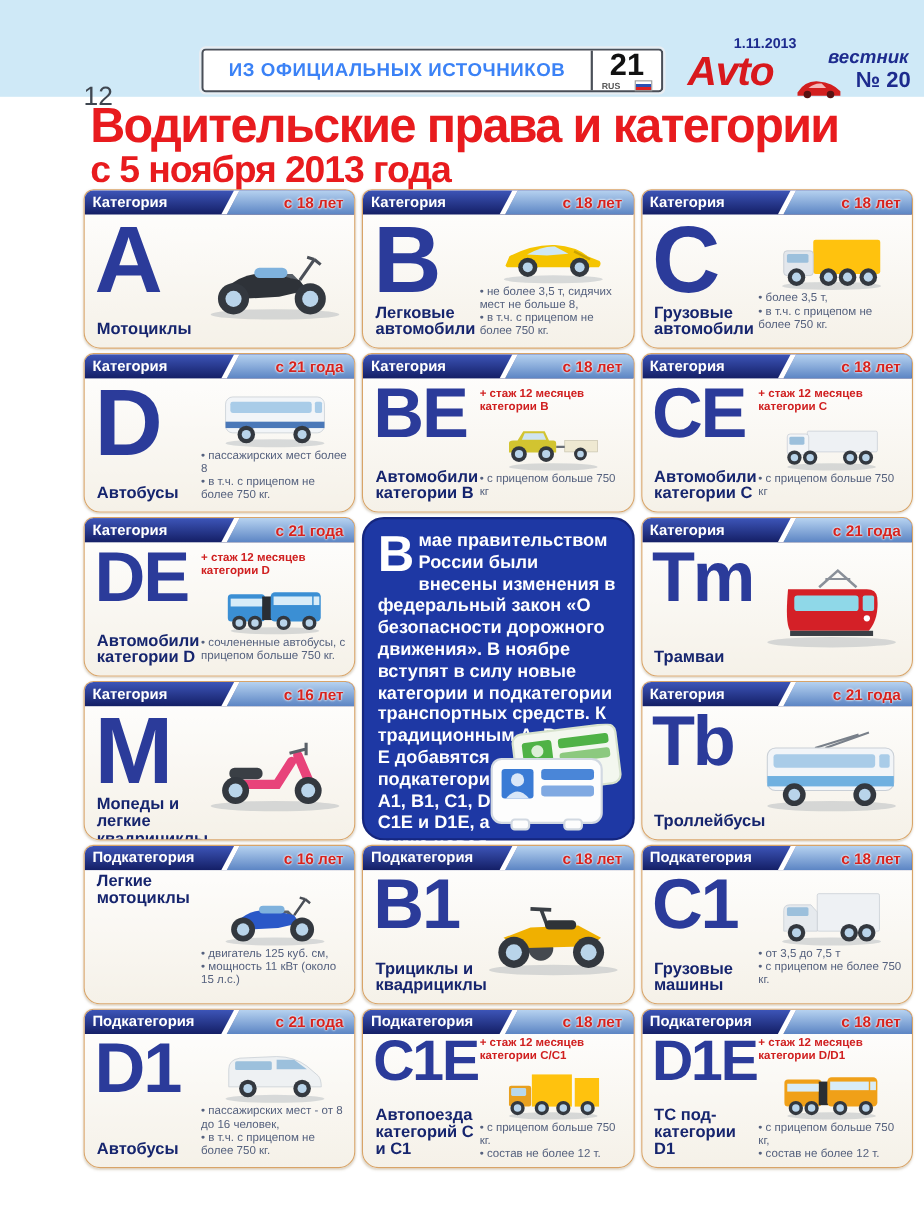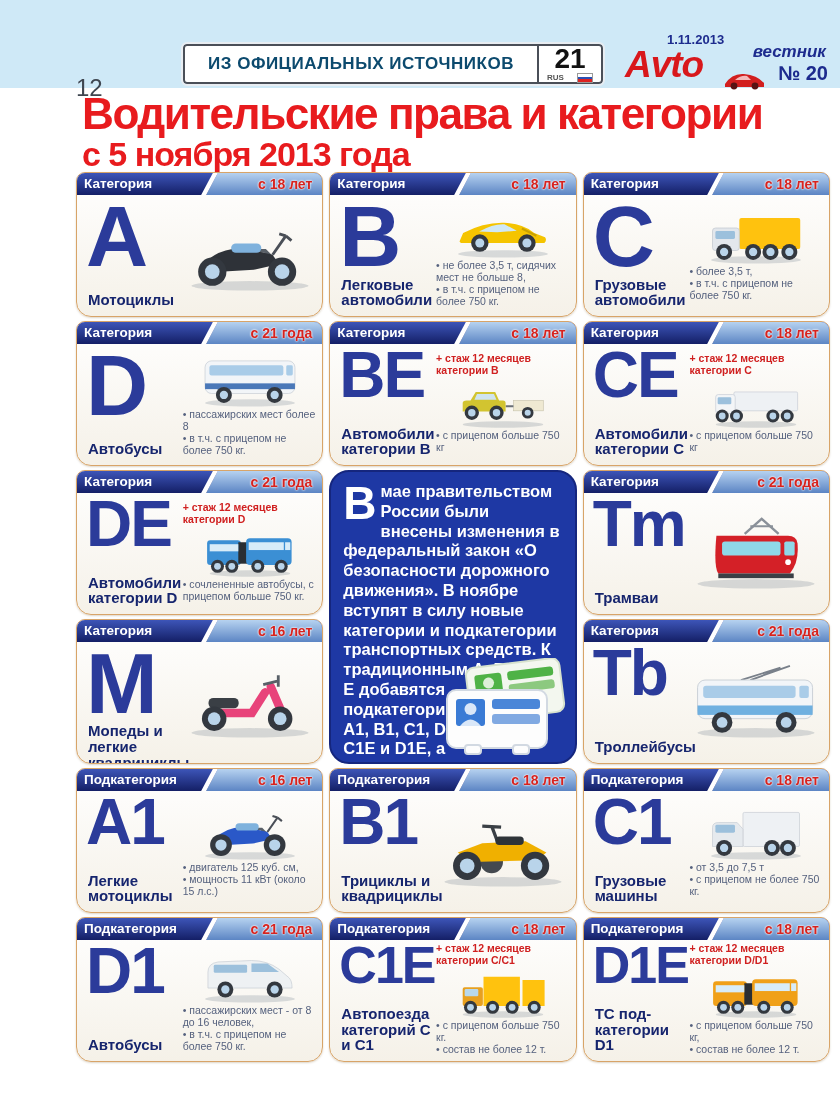--- a/index.html
+++ b/index.html
@@ -9,25 +9,25 @@
   }
   .topband{position:absolute;left:0;top:0;width:840px;height:88px;background:#cfe9f7;}
   .page-num{position:absolute;left:76px;top:50px;font-size:24px;color:#3f4650;margin-top:24px;}
   
   .plate{
     position:absolute;left:183px;top:44px;width:420px;height:40px;
     background:#fff;border:2px solid #4a4f58;outline:2px solid #e8edf2;
     border-radius:4px;display:flex;align-items:stretch;box-sizing:border-box;
   }
   .plate-title{flex:1;display:flex;align-items:center;justify-content:center;
-    color:#0c4a6e;font-weight:bold;font-size:17px;letter-spacing:.5px;}
+    color:#3b82f6;font-weight:bold;font-size:17px;letter-spacing:.5px;}
   .plate-region{width:62px;border-left:2px solid #4a4f58;display:flex;flex-direction:column;
     align-items:center;justify-content:center;}
   .plate-region .num{font-weight:bold;font-size:28px;color:#111;line-height:1;}
-  .plate-region .rus{display:flex;align-items:flex-start;gap:13px;font-size:8px;font-weight:bold;color:#555;}
+  .plate-region .rus{display:flex;align-items:center;gap:13px;font-size:8px;font-weight:bold;color:#555;}
   .flag{width:14px;height:8px;display:inline-block;border:.5px solid #999;
     background:linear-gradient(#fff 33%,#2a50b4 33% 66%,#d22 66%);}
   
   .logo{position:absolute;right:10px;top:30px;width:215px;height:58px;}
   .logo-date{position:absolute;left:18px;top:2px;color:#1d2b8e;font-weight:bold;font-size:13px;margin-left:34px;}
   .logo-main{position:absolute;left:10px;top:14px;color:#d8181c;font-weight:bold;
     font-style:italic;font-size:37px;letter-spacing:-1px;}
   .logo-car{position:absolute;left:108px;top:40px;width:44px;height:20px;}
   .logo-sub{position:absolute;right:4px;top:12px;color:#1d2b8e;font-weight:bold;
     font-style:italic;font-size:17px;}
@@ -465,21 +465,20 @@
     </div>
     </div>
     <div class="card has-bullets" style="grid-row-start: 5; grid-column-start: 1;">
     <div class="card-head">
       <div class="age-bg"></div>
       <span class="kind-label">Подкатегория</span>
       <span class="age-label">с 16 лет</span>
     </div>
     <div class="card-body">
       <div class="left-col">
-        <div class="letter l2">A1</div>
         <div class="cat-label">Легкие мотоциклы</div>
       </div>
       <div class="right-col">
 
         <div class="veh">
             <svg viewBox="0 0 140 80" xmlns="http://www.w3.org/2000/svg">
               <ellipse cx="70" cy="73" rx="62" ry="5" fill="rgba(40,60,90,.16)"></ellipse>
   <path d="M30 56 L52 36 L86 36 L102 52" stroke="#596068" stroke-width="4" fill="none"></path>
   <path d="M20 50 Q40 30 68 34 L94 40 L100 50 L74 56 L38 58 Z" fill="#2a58c8"></path>
   <rect x="50" y="28" width="32" height="10" rx="5" fill="#7fb2dd"></rect>

